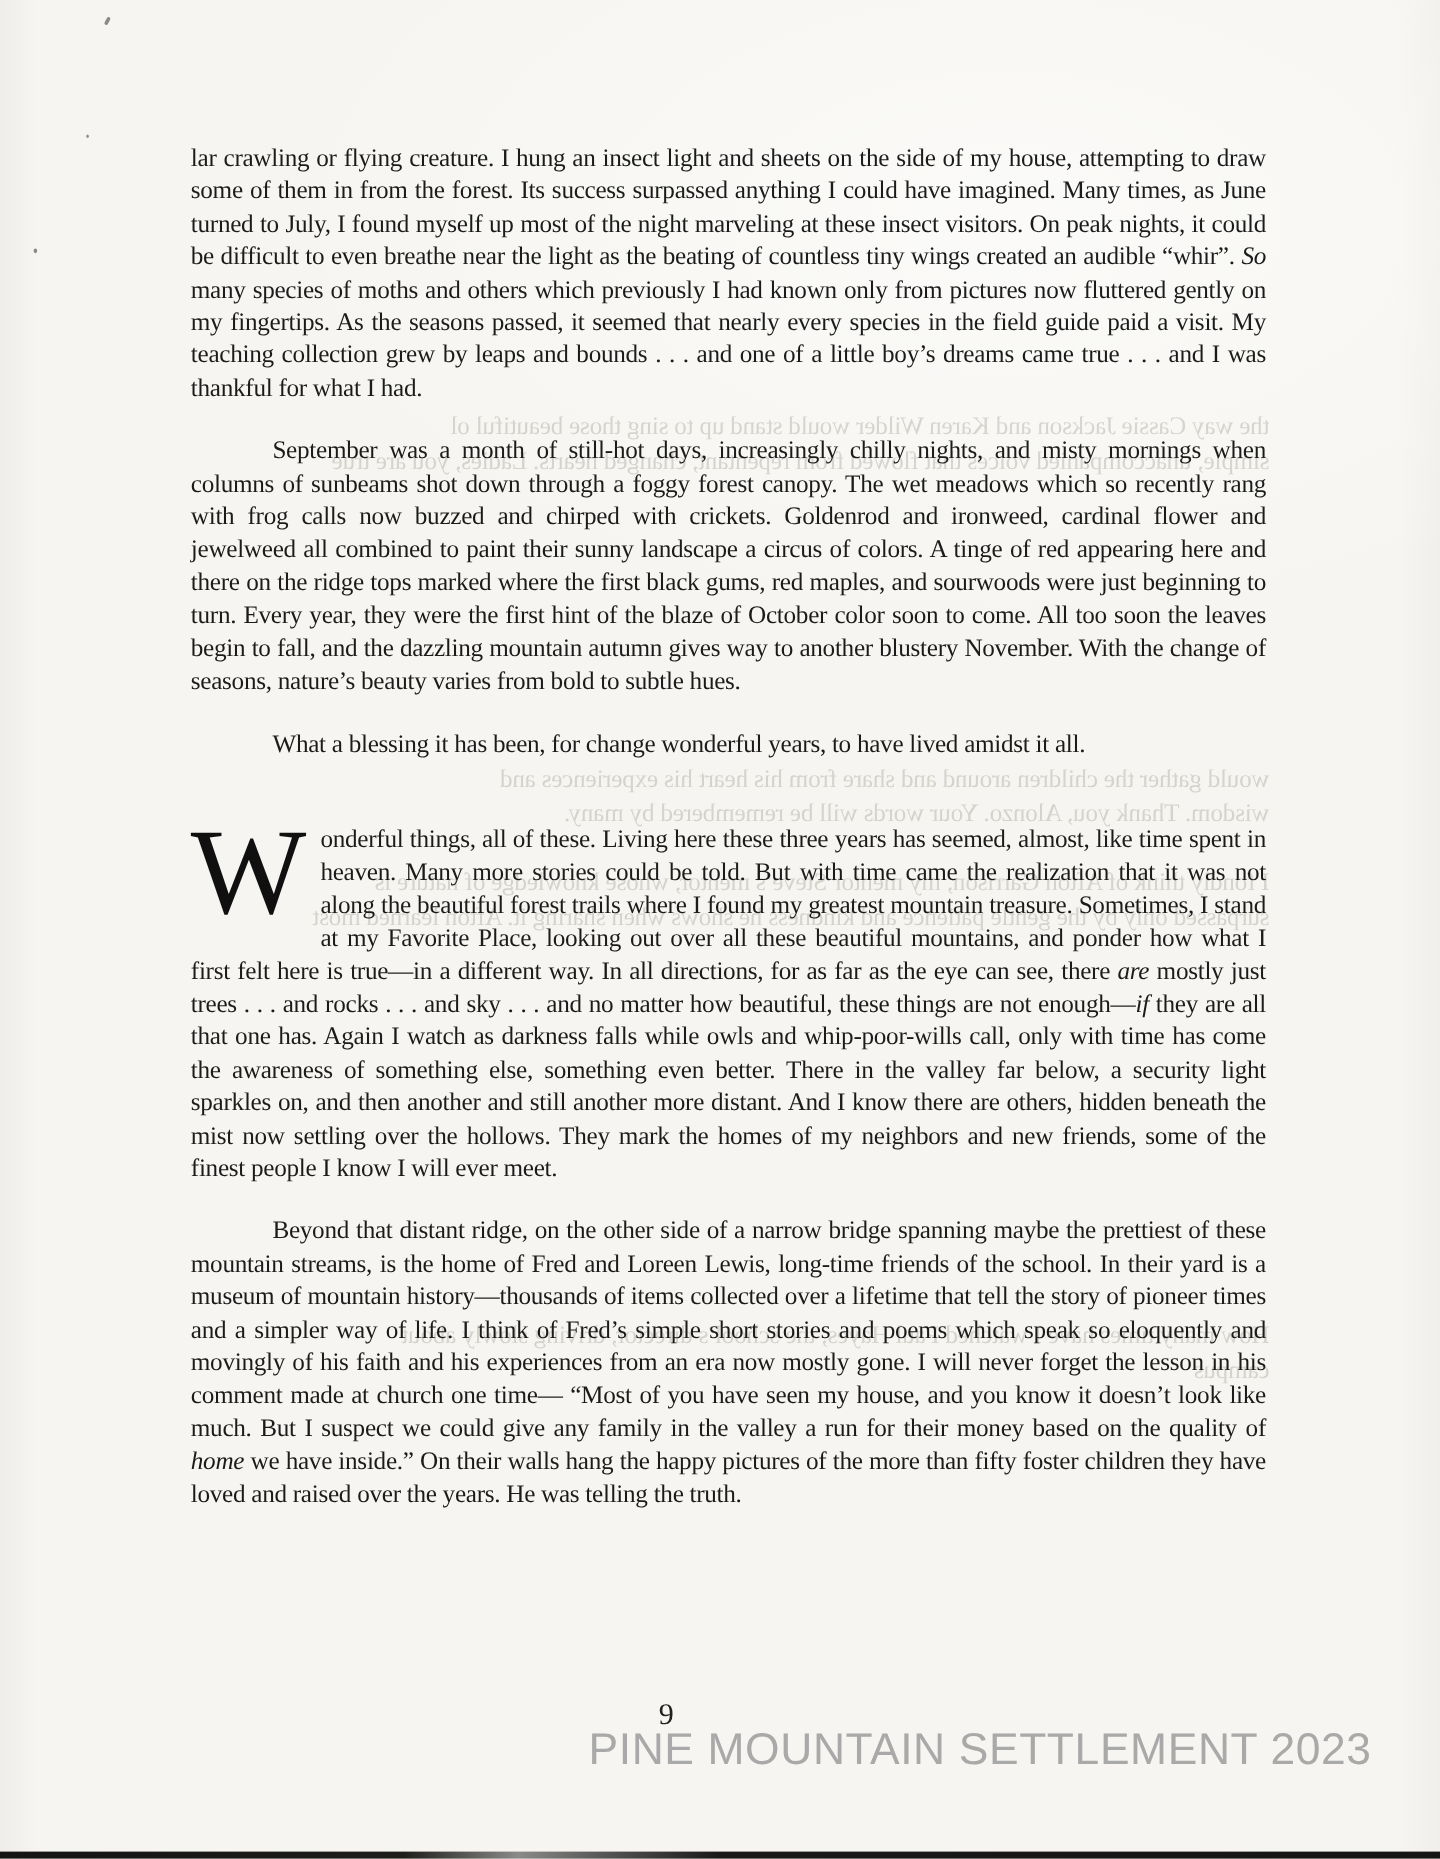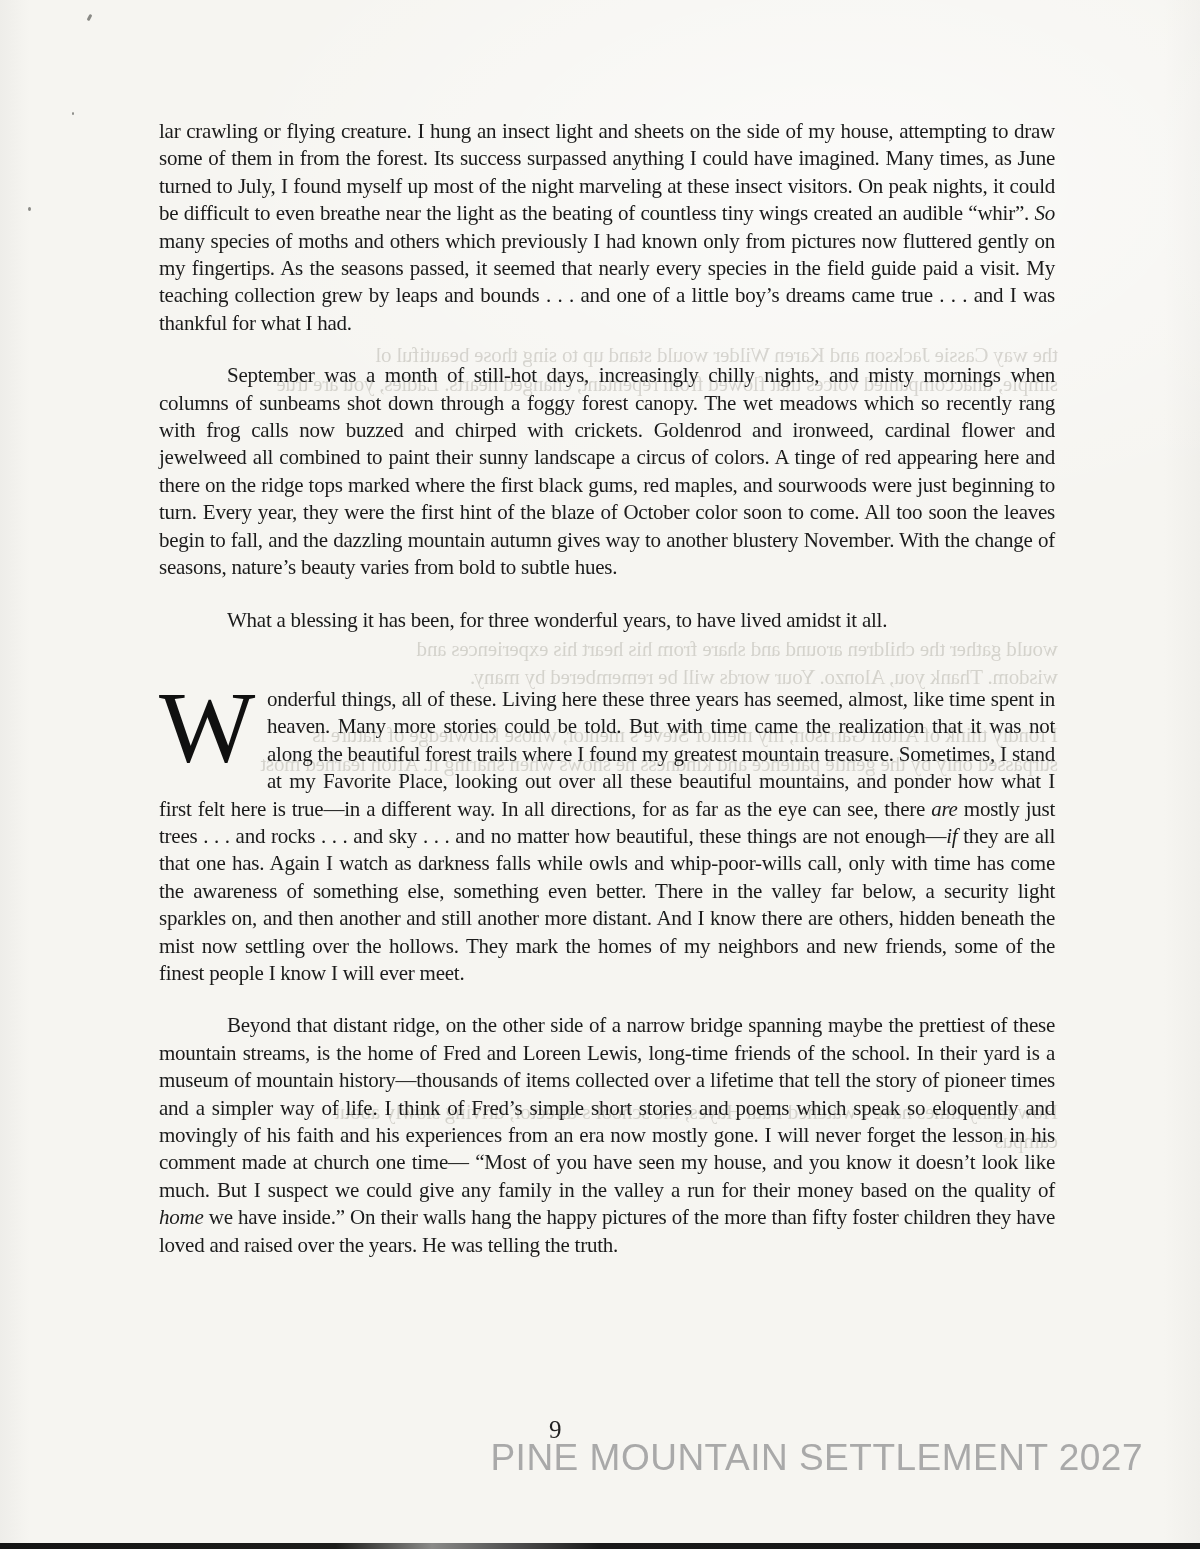--- a/index.html
+++ b/index.html
@@ -70,25 +70,25 @@
       <div class="ghost-line" style="top: 664px;">wisdom. Thank you, Alonzo. Your words will be remembered by many.</div>
       <div class="ghost-line" style="top: 722px;">I fondly think of Afton Garrison, my mentor Steve’s mentor, whose knowledge of nature is</div>
       <div class="ghost-line" style="top: 751px;">surpassed only by the gentle patience and kindness he shows when sharing it. Afton learned most</div>
       <div class="ghost-line" style="top: 1099px;">How many times have I watched Paul Hayes, the school’s director, driving slowly about</div>
       <div class="ghost-line" style="top: 1128px;">campus</div>
     </div>
 
   <div class="body-text" id="bodytext">
       <p class="para p-plain"><span>lar crawling or flying creature. I hung an insect light and sheets on the side of my house, attempting to draw some of them in from the forest. Its success surpassed anything I could have imagined. Many times, as June turned to July, I found myself up most of the night marveling at these insect visitors. On peak nights, it could be difficult to even breathe near the light as the beating of countless tiny wings created an audible “whir”. </span><span class="it">So</span><span> many species of moths and others which previously I had known only from pictures now fluttered gently on my fingertips. As the seasons passed, it seemed that nearly every species in the field guide paid a visit. My teaching collection grew by leaps and bounds . . . and one of a little boy’s dreams came true . . . and I was thankful for what I had.</span></p>
       <p class="para p-indent"><span>September was a month of still-hot days, increasingly chilly nights, and misty mornings when columns of sunbeams shot down through a foggy forest canopy. The wet meadows which so recently rang with frog calls now buzzed and chirped with crickets. Goldenrod and ironweed, cardinal flower and jewelweed all combined to paint their sunny landscape a circus of colors. A tinge of red appearing here and there on the ridge tops marked where the first black gums, red maples, and sourwoods were just beginning to turn. Every year, they were the first hint of the blaze of October color soon to come. All too soon the leaves begin to fall, and the dazzling mountain autumn gives way to another blustery November. With the change of seasons, nature’s beauty varies from bold to subtle hues.</span></p>
-      <p class="para p-indent"><span>What a blessing it has been, for three wonderful years, to have lived amidst it all.</span></p>
+      <p class="para p-indent"><span>What a blessing it has been, for change wonderful years, to have lived amidst it all.</span></p>
       <p class="para p-drop"><span class="dropcap">W</span><span>onderful things, all of these. Living here these three years has seemed, almost, like time spent in heaven. Many more stories could be told. But with time came the realization that it was not along the beautiful forest trails where I found my greatest mountain treasure. Sometimes, I stand at my Favorite Place, looking out over all these beautiful mountains, and ponder how what I first felt here is true—in a different way. In all directions, for as far as the eye can see, there </span><span class="it">are</span><span> mostly just trees . . . and rocks . . . and sky . . . and no matter how beautiful, these things are not enough—</span><span class="it">if</span><span> they are all that one has. Again I watch as darkness falls while owls and whip-poor-wills call, only with time has come the awareness of something else, something even better. There in the valley far below, a security light sparkles on, and then another and still another more distant. And I know there are others, hidden beneath the mist now settling over the hollows. They mark the homes of my neighbors and new friends, some of the finest people I know I will ever meet.</span></p>
       <p class="para p-indent"><span>Beyond that distant ridge, on the other side of a narrow bridge spanning maybe the prettiest of these mountain streams, is the home of Fred and Loreen Lewis, long-time friends of the school. In their yard is a museum of mountain history—thousands of items collected over a lifetime that tell the story of pioneer times and a simpler way of life. I think of Fred’s simple short stories and poems which speak so eloquently and movingly of his faith and his experiences from an era now mostly gone. I will never forget the lesson in his comment made at church one time— “Most of you have seen my house, and you know it doesn’t look like much. But I suspect we could give any family in the valley a run for their money based on the quality of </span><span class="it">home</span><span> we have inside.” On their walls hang the happy pictures of the more than fifty foster children they have loved and raised over the years. He was telling the truth.</span></p>
     </div>
 
   <div class="page-number">9</div>
-  <div class="watermark">PINE MOUNTAIN SETTLEMENT 2027</div>
+  <div class="watermark">PINE MOUNTAIN SETTLEMENT 2023</div>
 
   <div class="bottom-edge"></div>
   <div class="speck speck-1"></div>
   <div class="speck speck-2"></div>
   <div class="speck speck-3"></div>
 </div>
 
 </body></html>

